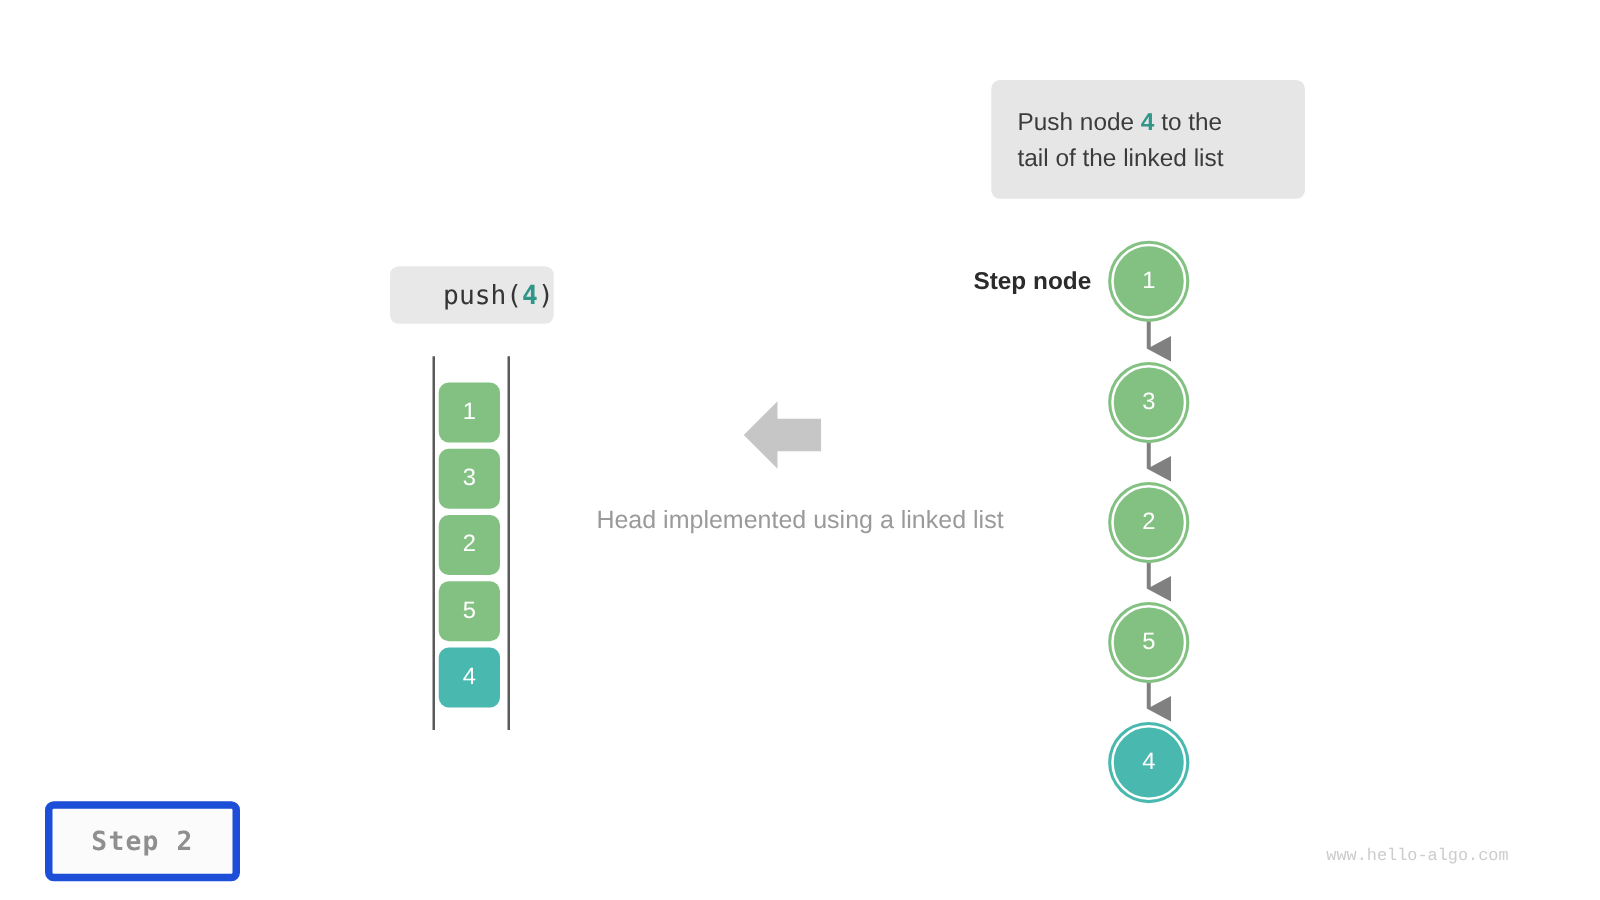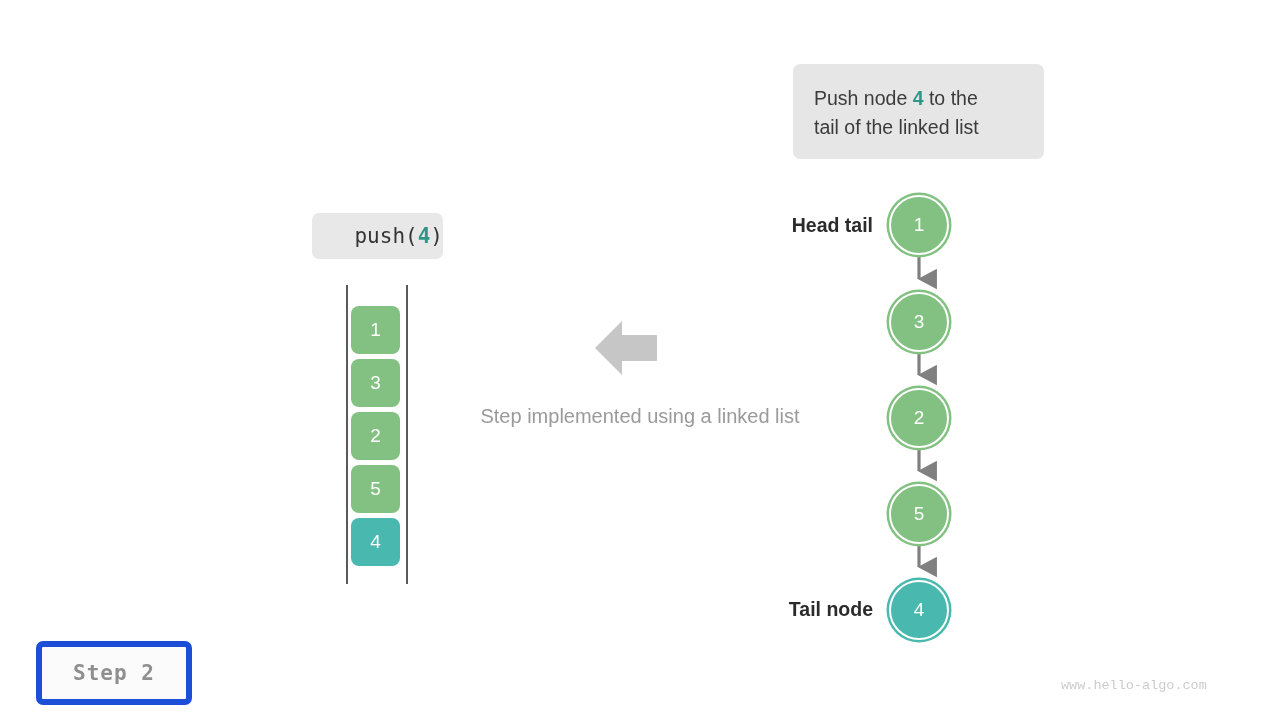--- a/index.html
+++ b/index.html
@@ -218,21 +218,21 @@
     </div>
   <div class="qcell teal">
       <span>4</span>
     </div>
 </div>
 
 <svg class="abs" id="mid-arrow" viewBox="0 0 62 56">
   <polygon points="0,28 27,1 27,15 62,15 62,41 27,41 27,55" fill="#c6c6c6"></polygon>
 </svg>
 
-<div class="abs" id="caption">Step implemented using a linked list</div>
+<div class="abs" id="caption">Head implemented using a linked list</div>
 
 <svg class="abs" id="linked-list" viewBox="0 0 1280 720">
   <defs>
     <marker id="ahead" markerWidth="7" markerHeight="7" refX="3.2" refY="5.6" orient="auto" markerUnits="strokeWidth">
       <polygon points="0,0 6.4,0 3.2,6.0" fill="#808080"></polygon>
     </marker>
   </defs>
   <line x1="919" y1="256" x2="919" y2="279" stroke="#808080" stroke-width="3.2" marker-end="url(#ahead)"></line>
   <line x1="919" y1="353" x2="919" y2="375" stroke="#808080" stroke-width="3.2" marker-end="url(#ahead)"></line>
   <line x1="919" y1="449" x2="919" y2="471" stroke="#808080" stroke-width="3.2" marker-end="url(#ahead)"></line>
@@ -249,21 +249,20 @@
   <div class="ll-node green" style="left:889px; top:388px;">
       <span>2</span>
     </div>
   <div class="ll-node green" style="left:889px; top:484px;">
       <span>5</span>
     </div>
   <div class="ll-node teal" style="left:889px; top:580px;">
       <span>4</span>
     </div>
 
-  <div class="ll-label" style="left:683px; top:214px; width:190px;">Head tail</div>
-  <div class="ll-label" style="left:683px; top:598px; width:190px;">Tail node</div>
+  <div class="ll-label" style="left:683px; top:214px; width:190px;">Step node</div>
 </div>
 
 <div class="abs" id="step-badge">
   <span class="stext">Step 2</span>
 </div>
 
 <div class="abs" id="watermark">www.hello-algo.com</div>
 
 </body></html>

